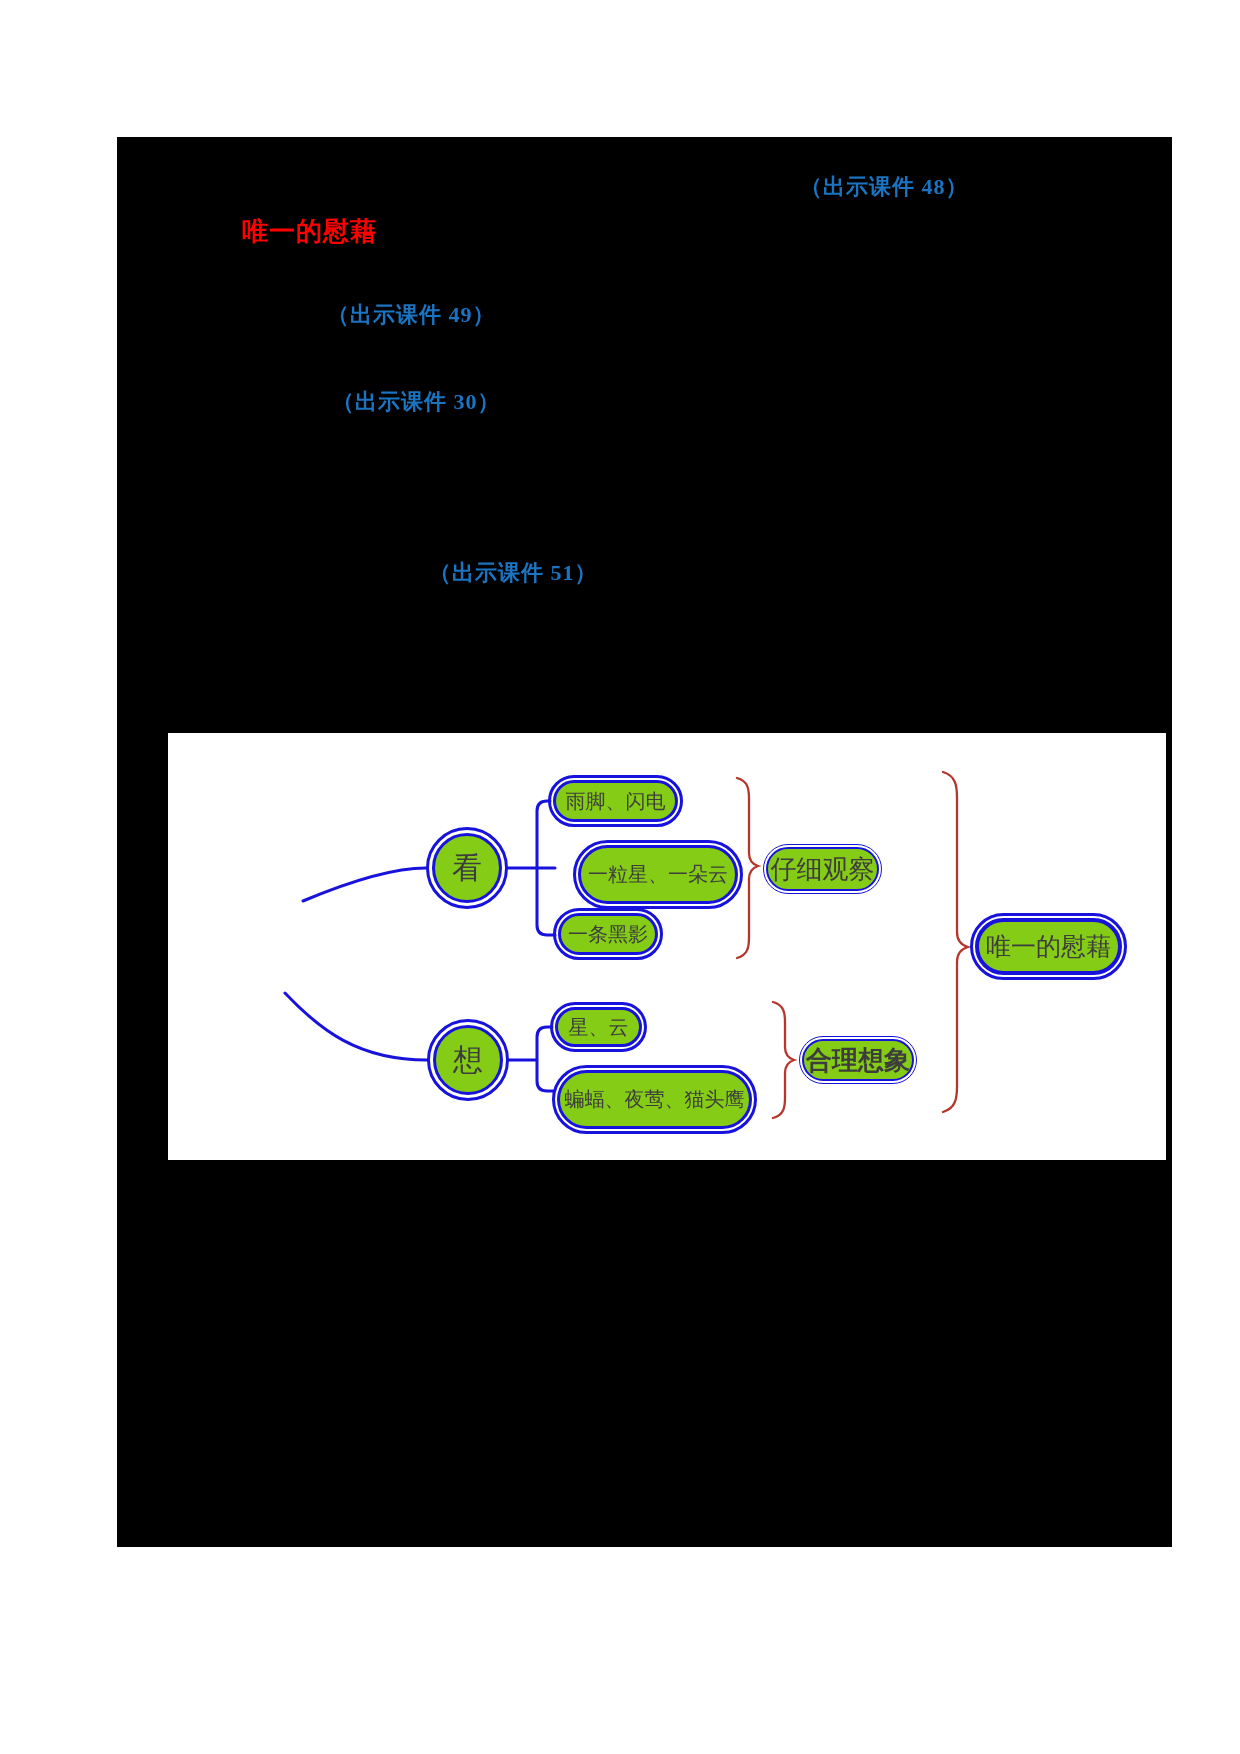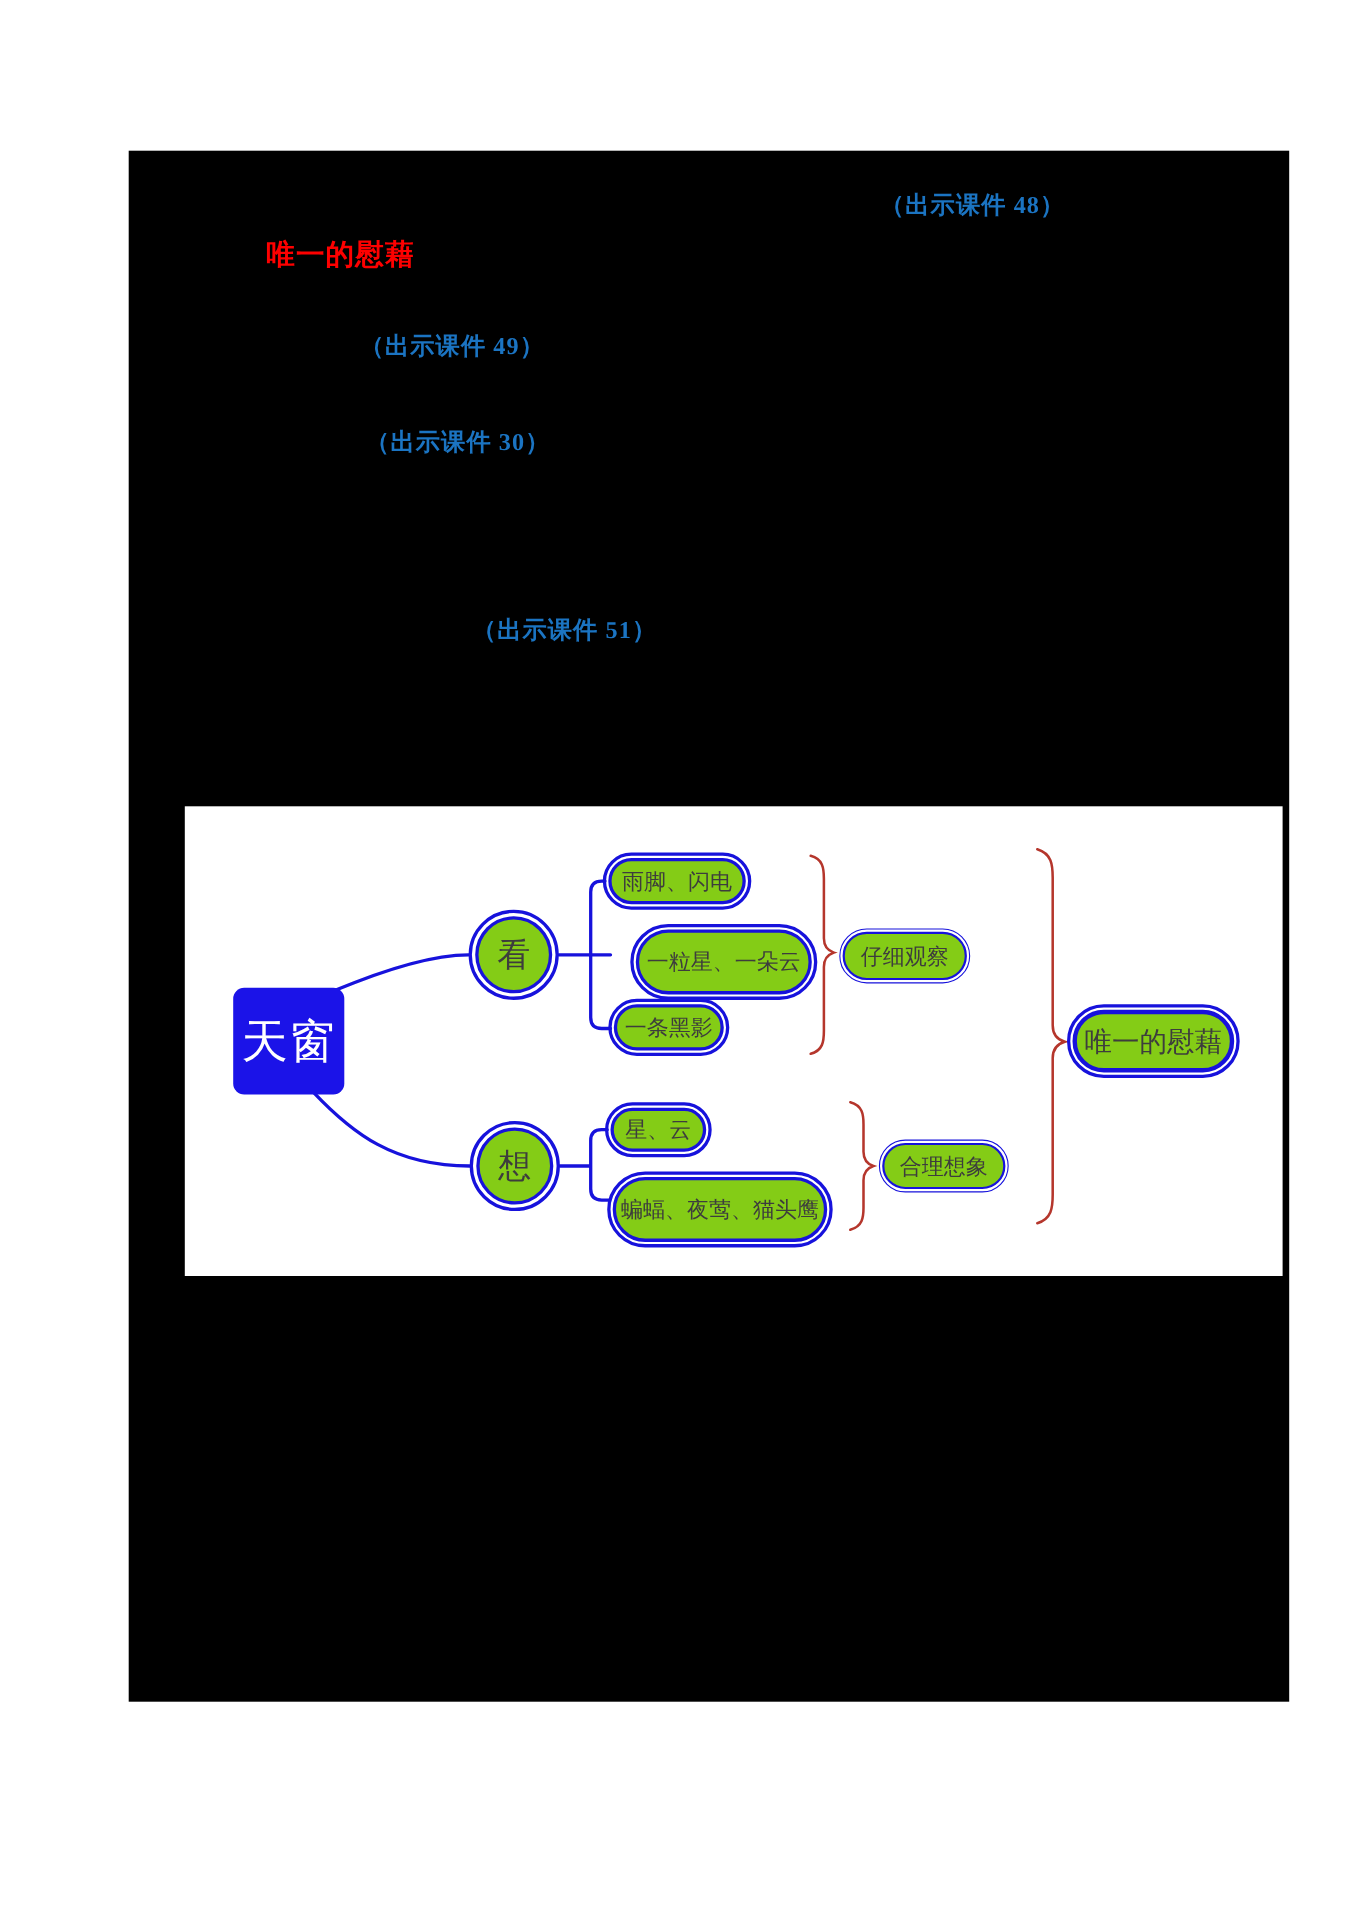--- a/index.html
+++ b/index.html
@@ -33,23 +33,23 @@
   .circle.kan{left:264px;top:100px;}
   .circle.xiang{left:265px;top:292px;}
   .pill{border:3px solid var(--blue);border-radius:999px;
         outline:3px solid var(--blue);outline-offset:2px;font-size:20px;}
   .pill.o1{left:385px;top:47px;width:125px;height:42px;}
   .pill.o2{left:410px;top:112px;width:160px;height:59px;}
   .pill.o3{left:390px;top:180px;width:100px;height:42px;}
   .pill.o4{left:387px;top:274px;width:87px;height:40px;}
   .pill.o5{left:389px;top:337px;width:195px;height:59px;}
   .capsule{border:2px solid var(--blue);border-radius:999px;
-        outline:1.5px solid var(--blue);outline-offset:2px;font-size:20px;}
+        outline:1.5px solid var(--blue);outline-offset:2px;font-size:26px;}
   .capsule.guancha{left:598px;top:114px;width:113px;height:44px;}
-  .capsule.hexiang{left:634px;top:306px;width:112px;height:42px;}
+  .capsule.hexiang{left:634px;top:306px;width:112px;height:42px;font-weight:bold;}
   .conclusion{left:807px;top:185px;width:147px;height:57px;border:4px solid var(--blue);
         border-radius:999px;outline:3px solid var(--blue);outline-offset:2px;font-size:25px;}
 </style>
 </head>
 <body>
 
 <div class="page">
 
   <div class="blackboard"></div>
 
@@ -67,21 +67,20 @@
         <path d="M340,135 H369 M369,135 V78 Q369,68 379,68 H382 M369,135 H387 M369,135 V192 Q369,202 379,202 H387"></path>
         <path d="M341,327 H369 M369,327 V304 Q369,294 379,294 H384 M369,327 V348 Q369,358 379,358 H386"></path>
       </g>
       <g fill="none" stroke="#b5362c" stroke-width="2.3" stroke-linecap="round">
         <path d="M569,45 C580,48 581,56 581,66 L581,120 C581,127 584,131 590,133 C584,135 581,139 581,146 L581,204 C581,214 580,222 569,225"></path>
         <path d="M605,269 C616,272 617,280 617,289 L617,314 C617,321 620,325 626,327 C620,329 617,333 617,340 L617,365 C617,374 616,382 605,385"></path>
         <path d="M775,39 C788,43 789,53 789,65 L789,199 C789,207 793,212 800,214 C793,216 789,221 789,229 L789,353 C789,365 788,375 775,379"></path>
       </g>
     </svg>
 
-    <div class="node root">天窗</div>
 
     <div class="node circle kan">看</div>
     <div class="node pill o1">雨脚、闪电</div>
     <div class="node pill o2">一粒星、一朵云</div>
     <div class="node pill o3">一条黑影</div>
     <div class="node capsule guancha">仔细观察</div>
 
     <div class="node circle xiang">想</div>
     <div class="node pill o4">星、云</div>
     <div class="node pill o5">蝙蝠、夜莺、猫头鹰</div>

